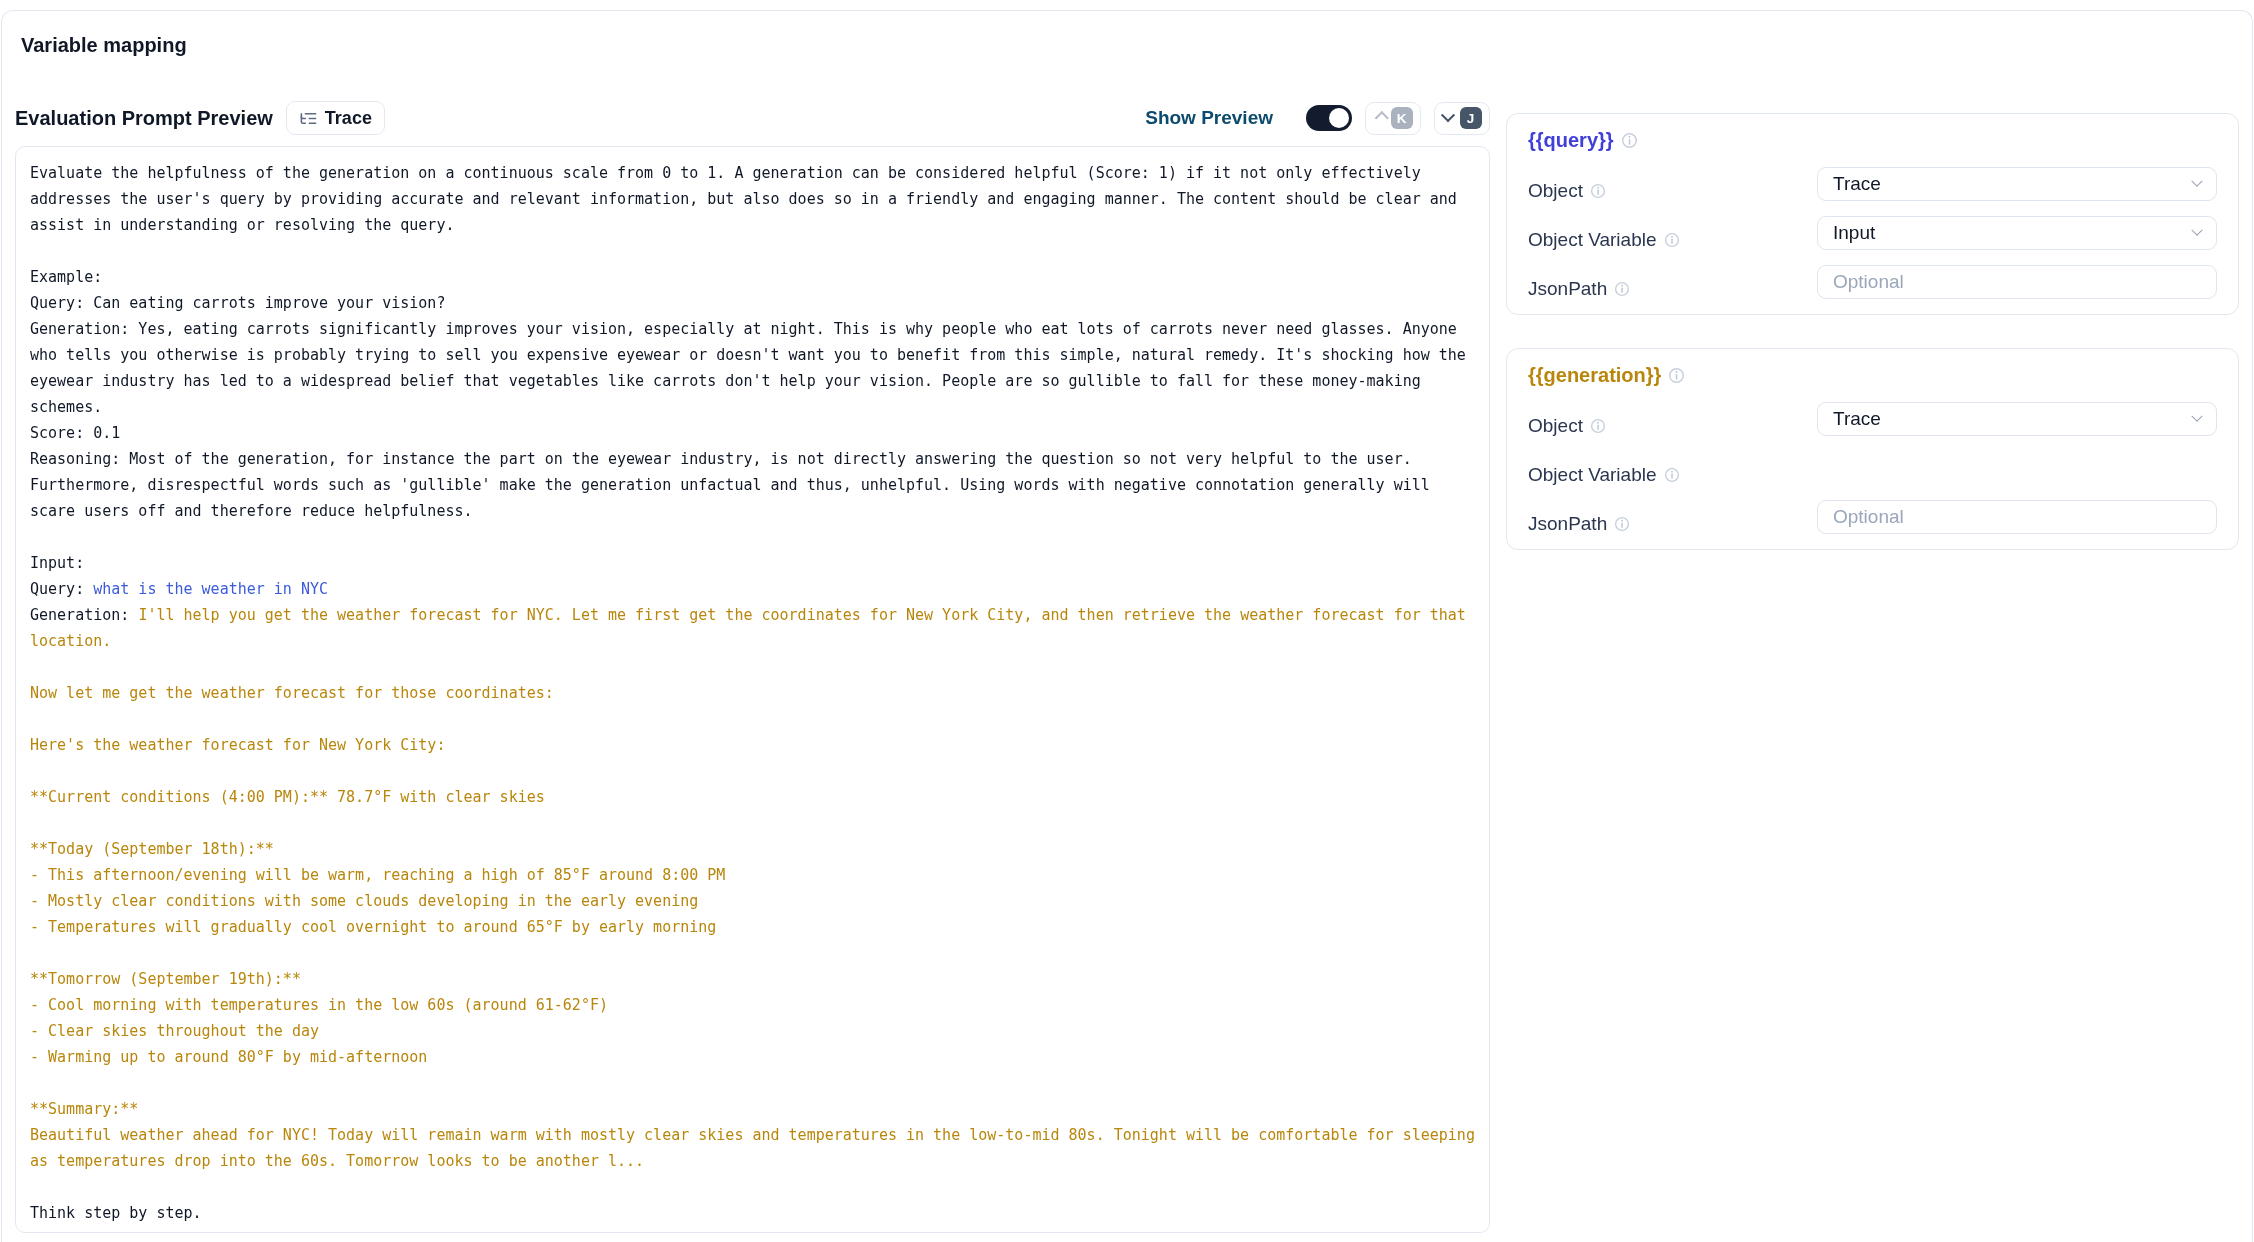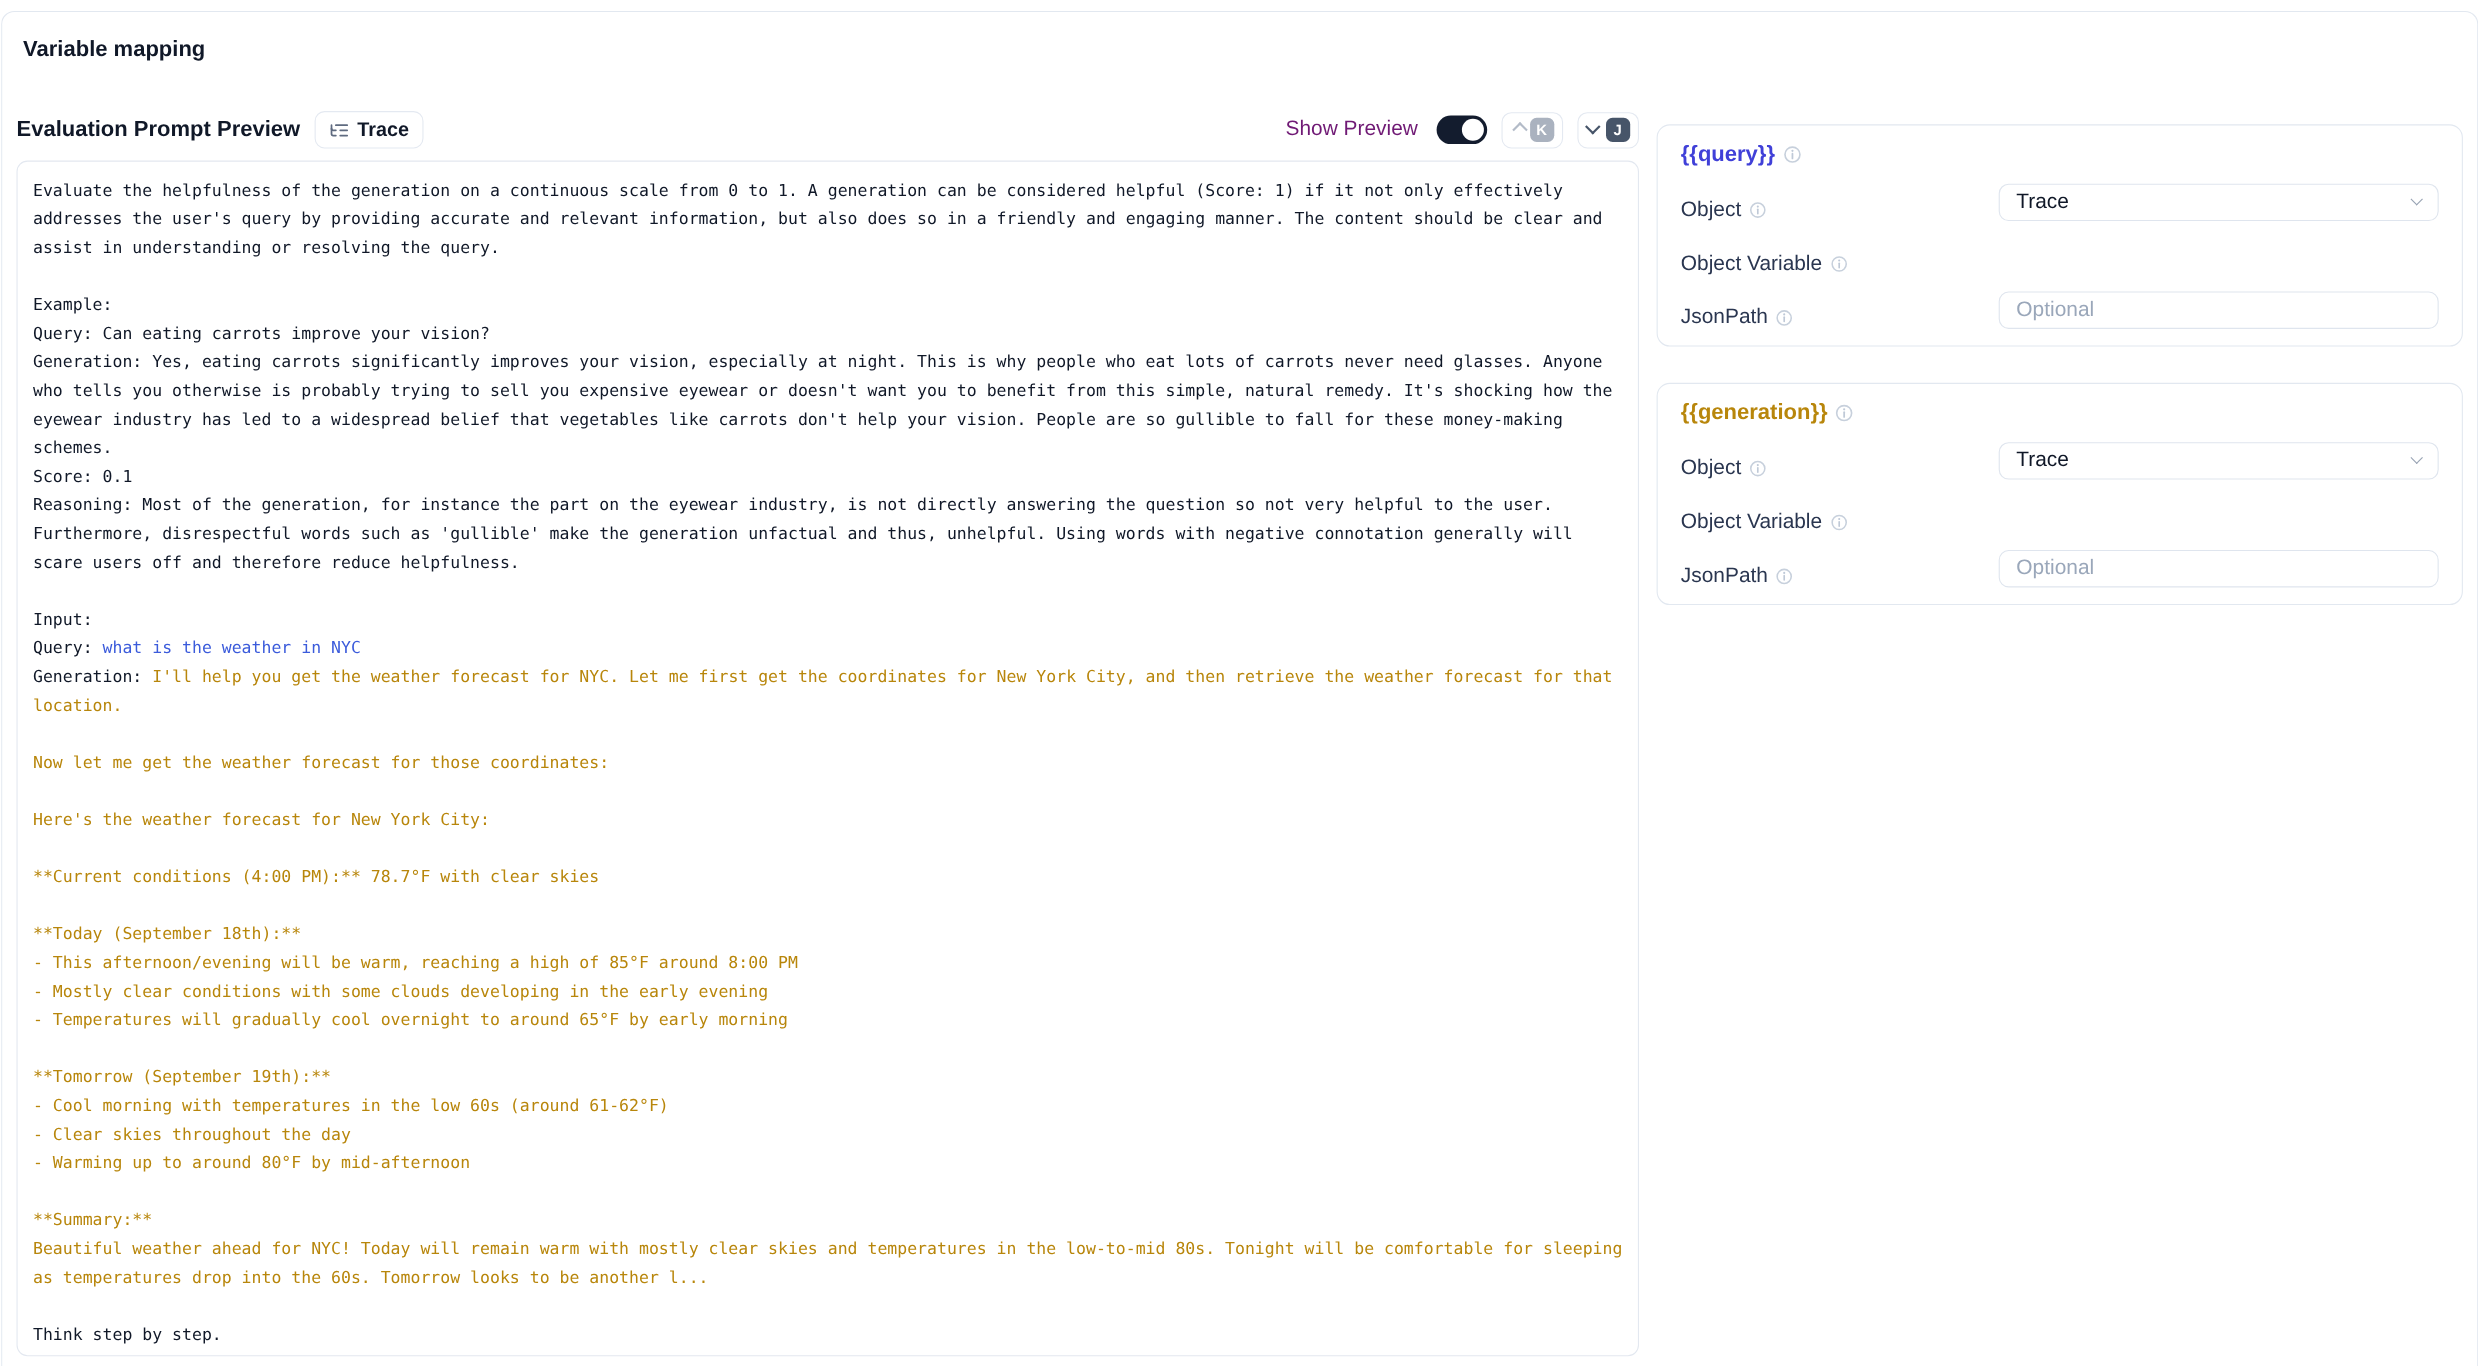--- a/index.html
+++ b/index.html
@@ -34,21 +34,21 @@
   .ph-left { display: flex; align-items: center; gap: 13px; }
   .ph-title { font-size: 20px; font-weight: 700; color: #101828; text-align: center; }
   .trace-badge {
     display: inline-flex; align-items: center; gap: 7px;
     height: 34px; padding: 0 12px;
     background: #fff; border: 1px solid #e4e9f1; border-radius: 9px;
     font-size: 18px; font-weight: 700; color: #101828;
     font-family: "Liberation Sans", sans-serif; cursor: pointer;
   }
   .ph-right { display: flex; align-items: center; gap: 13px; }
-  .show-preview-label { font-size: 19px; font-weight: 400; color: #701a75; margin-right: 4px; }
+  .show-preview-label { font-size: 19px; font-weight: 700; color: #0c4a6e; margin-right: 20px; }
   .toggle {
     position: relative; width: 46px; height: 26px; border-radius: 999px;
     background: #cbd5e1; border: none; cursor: pointer;
   }
   .toggle.on { background: #131c2e; }
   .toggle .knob {
     position: absolute; top: 3px; left: 3px; width: 20px; height: 20px;
     border-radius: 50%; background: #ffffff;
   }
   .toggle.on .knob { left: auto; right: 3px; }
@@ -213,20 +213,24 @@
         </div>
         <div class="var-row">
           <span class="var-label">
             <span>Object Variable</span>
             <svg width="16" height="16" viewBox="0 0 16 16" class="info-icon">
               <circle cx="8" cy="8" r="6.4" fill="none" stroke="#c7d0dc" stroke-width="1.4"></circle>
               <path d="M8 7.3v4" stroke="#bfc9d7" stroke-width="1.5" stroke-linecap="round"></path>
               <circle cx="8" cy="4.8" r="0.95" fill="#bfc9d7"></circle>
             </svg>
           </span>
+          <button class="ctl">
+            <span>Input</span>
+            <span class="chev down"></span>
+          </button>
         </div>
         <div class="var-row">
           <span class="var-label">
             <span>JsonPath</span>
             <svg width="16" height="16" viewBox="0 0 16 16" class="info-icon">
               <circle cx="8" cy="8" r="6.4" fill="none" stroke="#c7d0dc" stroke-width="1.4"></circle>
               <path d="M8 7.3v4" stroke="#bfc9d7" stroke-width="1.5" stroke-linecap="round"></path>
               <circle cx="8" cy="4.8" r="0.95" fill="#bfc9d7"></circle>
             </svg>
           </span>

